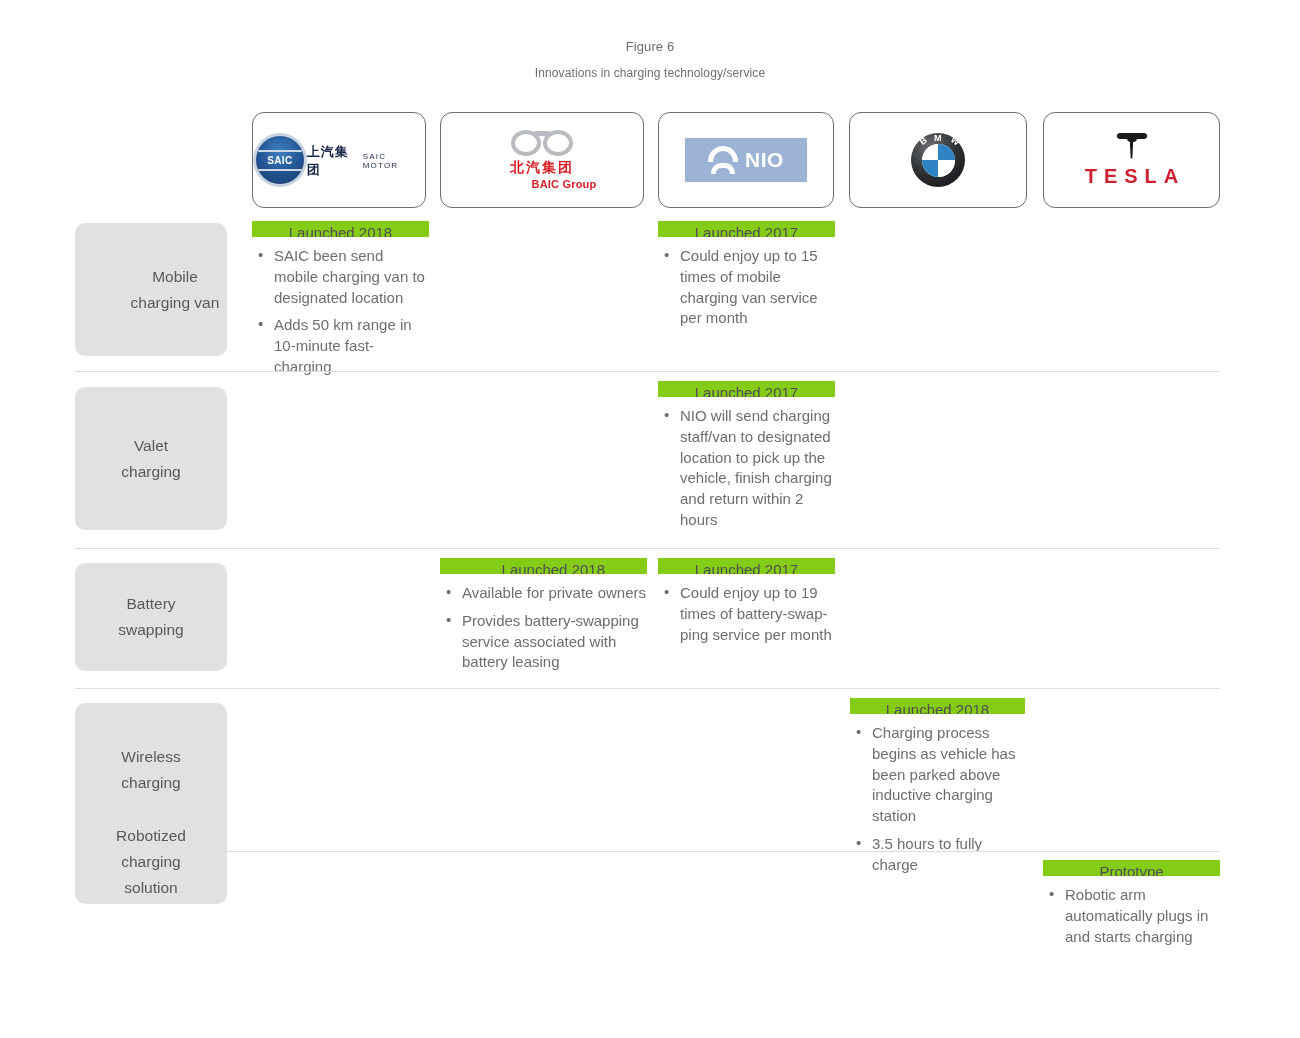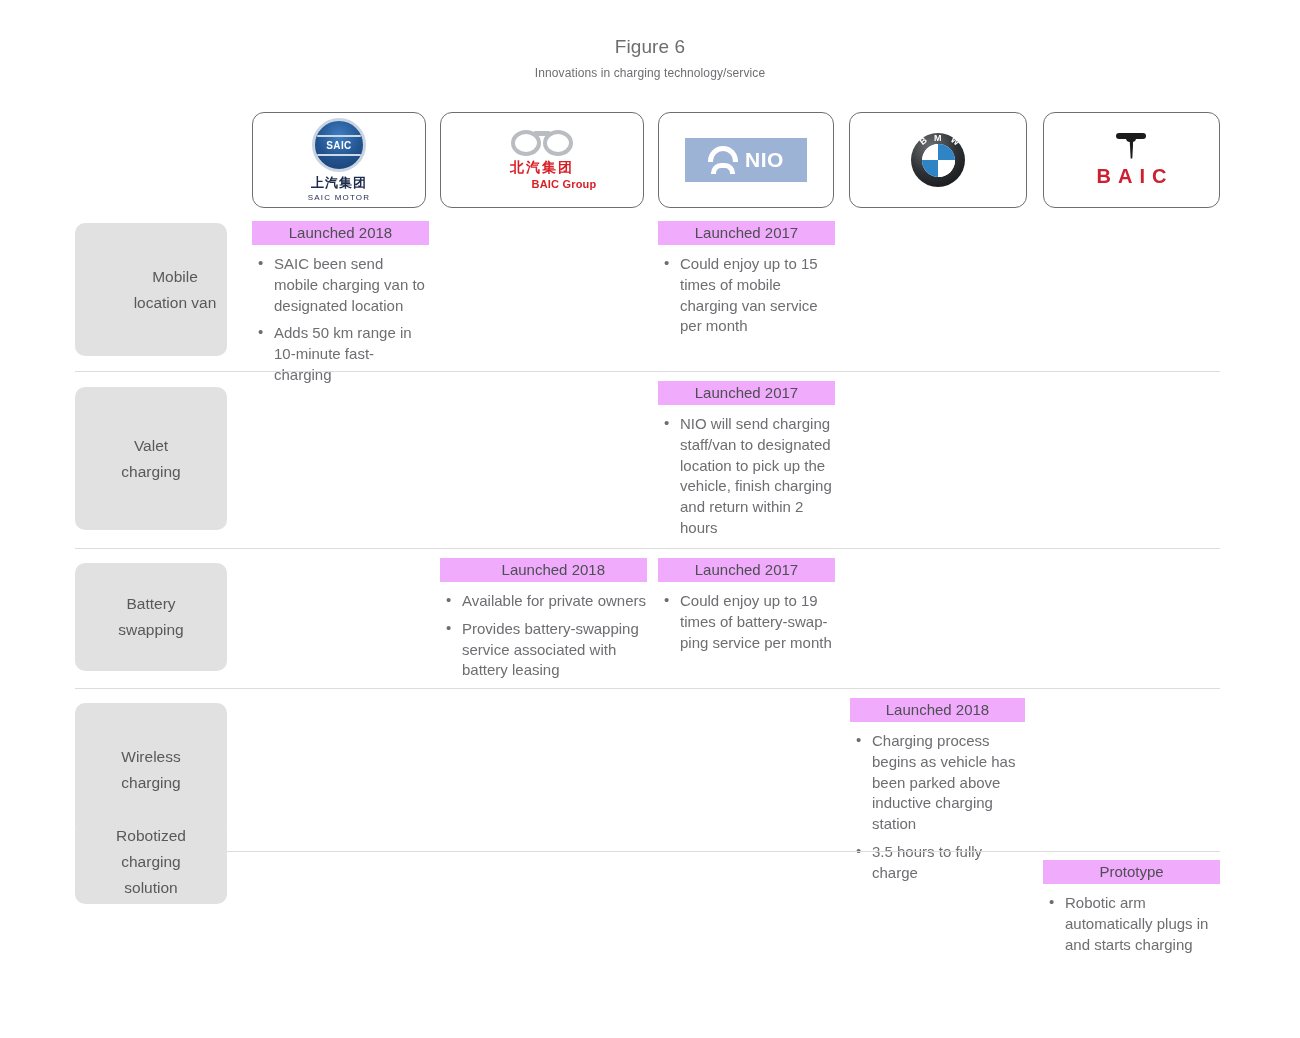--- a/index.html
+++ b/index.html
@@ -18,21 +18,21 @@
 
   
   .title-block {
     position: absolute;
     top: 33px;
     left: 0;
     width: 1300px;
     text-align: center;
   }
   .fig-num {
-    font-size: 19px;
+    font-size: 13px;
     color: #6d6e71;
     line-height: 27px;
     letter-spacing: .1px;
   }
   .fig-title {
     font-size: 12px;
     color: #6d6e71;
     line-height: 27px;
     letter-spacing: .1px;
   }
@@ -57,21 +57,21 @@
     justify-content: center;
     box-sizing: border-box;
   }
   .logo-box.c0 { left: 0px;   width: 174px; }
   .logo-box.c1 { left: 188px; width: 204px; }
   .logo-box.c2 { left: 406px; width: 176px; justify-content: center; }
   .logo-box.c3 { left: 597px; width: 178px; }
   .logo-box.c4 { left: 791px; width: 177px; }
 
   
-  .saic-wrap { display:flex; flex-direction:column; align-items:center; }
+  .saic-wrap { display:flex; flex-direction:row; align-items:center; }
   .saic-disc {
     width: 48px; height: 48px; border-radius: 50%;
     background: radial-gradient(circle at 50% 32%, #3f7fc4 0%, #22538f 55%, #1b3f70 100%);
     border: 3px solid #c9d4e2;
     display:flex; align-items:center; justify-content:center;
     position: relative;
   }
   .saic-disc::before{
     content:""; position:absolute; left:2px; right:2px; top:14px; height:2px;
     background:#cfd9e5; border-radius:2px;
@@ -190,25 +190,25 @@
     text-align: center;
     font-size: 15.5px;
     line-height: 26px;
     color: #58595b;
     box-sizing: border-box;
   }
 
   .cell { position: absolute; box-sizing: border-box; }
 
   .bar {
-    background: #f0abfc;
+    background: #84cc16;
     color: #4d4f52;
     font-size: 15px;
     line-height: 24px;
-    height: 24px;
+    height: 16px;
     text-align: center;
     box-sizing: border-box;
     white-space: nowrap;
     overflow: hidden;
   }
   .bar.rightsm { text-align: right; padding-right: 42px; }
 
   ul.bul {
     list-style: none;
     margin: 9px 0 0 0;
@@ -299,31 +299,31 @@
     </div>
   </div>
 
   <div class="logo-box c4">
     <div class="tesla-wrap">
       <div class="tesla-t">
         <div class="cross"></div>
           <div class="nub"></div>
           <div class="stem"></div>
       </div>
-      <div class="tesla-word">BAIC</div>
+      <div class="tesla-word">TESLA</div>
     </div>
   </div>
 </div>
 
 <div class="grid">
 
   <div class="rowlabel" style="top:223px; height:133px;padding-left:48px;">
     <div>
       <div>Mobile</div>
-      <div>location van</div>
+      <div>charging van</div>
     </div>
   </div>
 
   <div class="cell" style="left:252px; top:221px; width:177px;">
     <div class="bar">Launched 2018</div>
     <ul class="bul">
       <li>SAIC been send mobile charging van to designated location</li>
       <li>Adds 50 km range in 10-minute fast-charging</li>
     </ul>
   </div>

